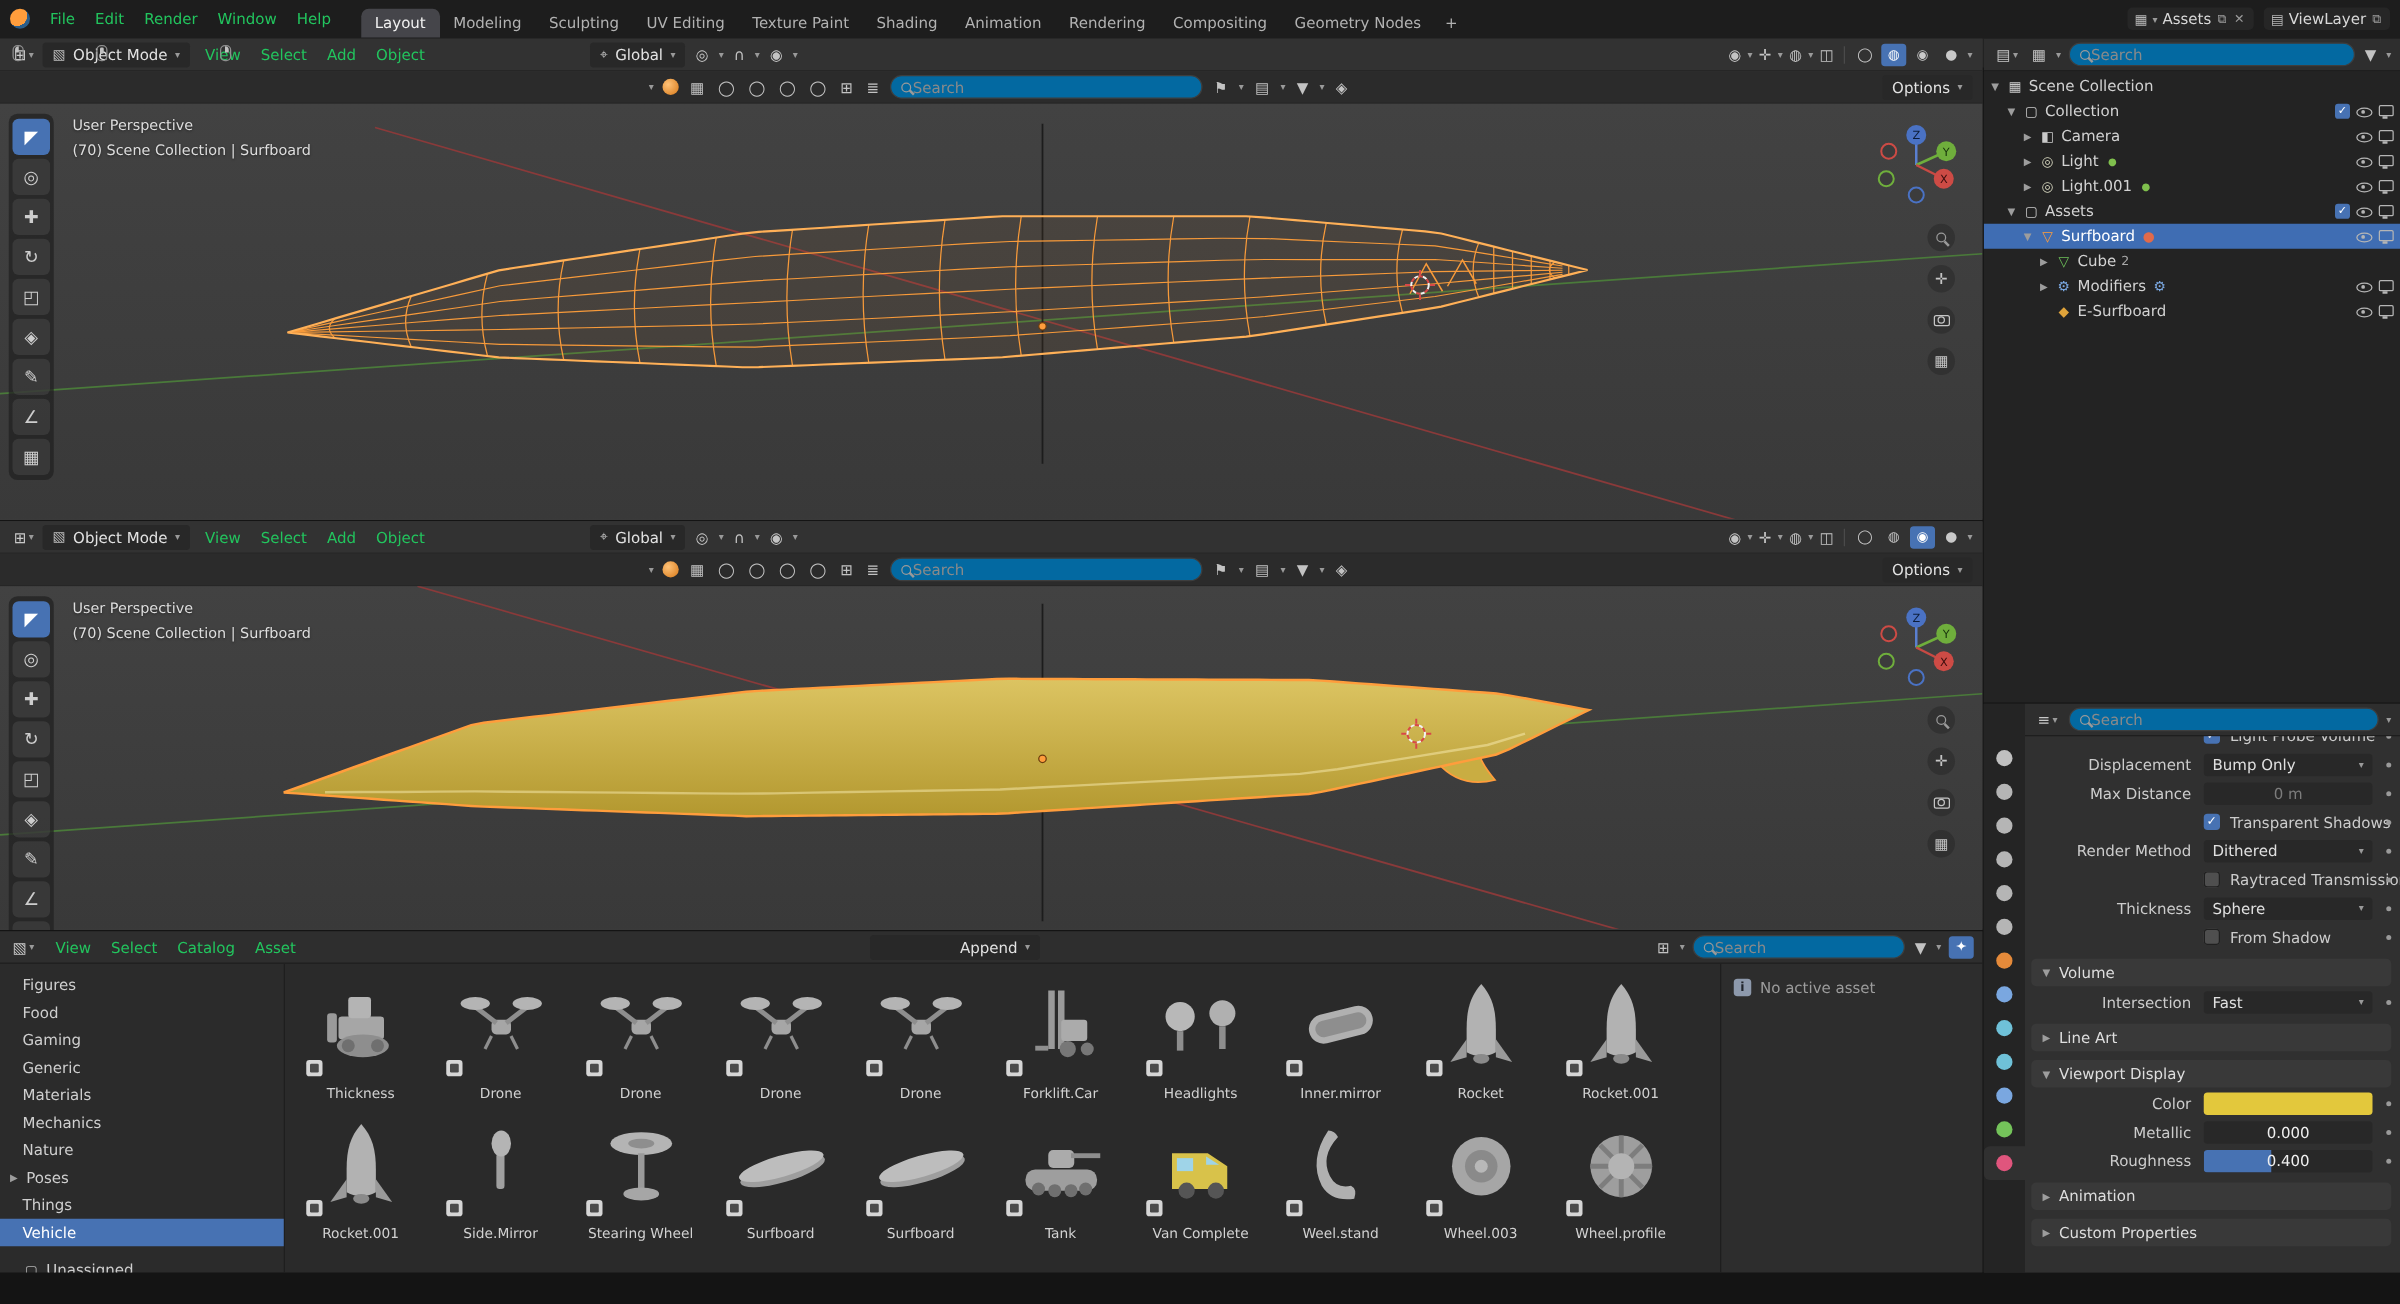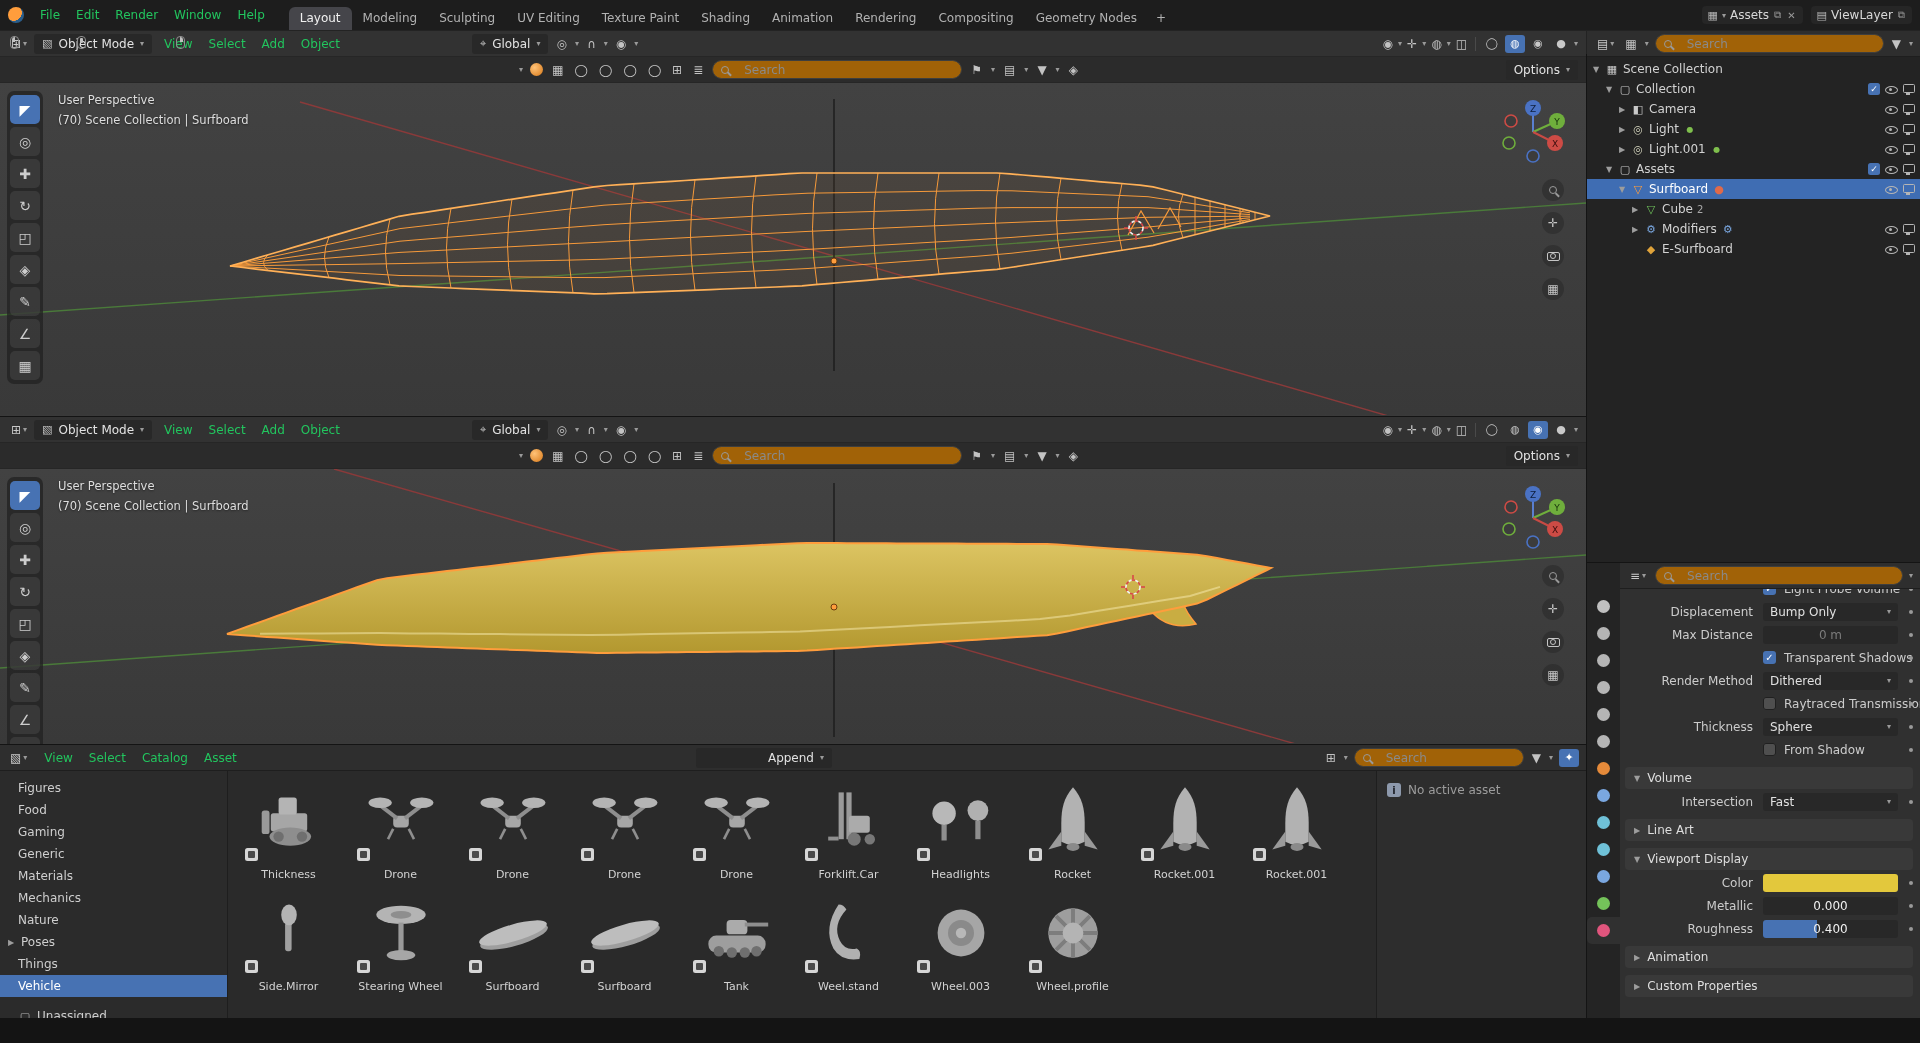--- a/index.html
+++ b/index.html
@@ -33,21 +33,21 @@
   .vp-menus{display:flex;height:100%;align-items:center;}
   .vp-center{display:flex;align-items:center;gap:6px;margin-left:120px;}
   .hicon{color:#c3c3c3;font-size:12px;padding:0 2px;display:inline-flex;align-items:center;}
   .vp-right{margin-left:auto;display:flex;align-items:center;gap:3px;}
   .shade-btn{width:20px;height:18px;display:flex;align-items:center;justify-content:center;border-radius:3px;color:#c9c9c9;font-size:11px;}
   .shade-btn.active{background:var(--accent);color:#fff;}
   .vsep{width:1px;height:14px;background:#4a4a4a;margin:0 3px;}
   .vp-toolrow{height:26px;background:#2b2b2b;display:flex;align-items:center;gap:7px;padding:0 8px 0 519px;border-bottom:1px solid #262626;}
   .ball{width:13px;height:13px;border-radius:50%;background:#8a8a8a;}
   .ball.orange{background:radial-gradient(circle at 35% 35%,#ffc277,#d77818);}
-  .searchbox{display:flex;align-items:center;gap:15px;background:#a16207;border:1px solid #3e3e3e;border-radius:10px;height:19px;padding:0 8px;width:250px;}
+  .searchbox{display:flex;align-items:center;gap:1px;background:#0369a1;border:1px solid #3e3e3e;border-radius:10px;height:19px;padding:0 8px;width:250px;}
   .searchbox.grow{flex:1;width:auto;}
   .searchbox input{background:none;border:none;outline:none;color:#dcdcdc;font:inherit;width:100%;}
   .searchbox input::placeholder{color:#8a8a8a;}
   .mag{width:8px;height:8px;border:1.5px solid #9a9a9a;border-radius:50%;position:relative;flex:none;}
   .mag::after{content:"";position:absolute;width:5px;height:1.5px;background:#9a9a9a;transform:rotate(45deg);right:-4px;bottom:-2px;}
   .options-dd{margin-left:auto;text-align:center;}
   .vp-canvas{position:relative;height:calc(100% - 53px);background:linear-gradient(#424242,#393939);}
   .vp-canvas svg.art{position:absolute;left:0;top:0;}
   .vp-overlay{position:absolute;left:58px;top:8px;font-size:11.5px;color:#dedede;line-height:1.7;pointer-events:none;text-shadow:0 1px 2px rgba(0,0,0,.45);}
   .vp-toolbar{position:absolute;left:7px;top:8px;display:flex;flex-direction:column;gap:3px;background:rgba(34,34,34,.75);border-radius:7px;padding:4px 3px;}
@@ -946,20 +946,29 @@
             <svg viewBox="0 0 60 60">
               <use href="#sym-headlights"></use>
             </svg>
             <span class="badge"></span>
           </div>
           <div class="alabel">Headlights</div>
         </div>
         <div class="asset-tile">
           <div class="thumb">
             <svg viewBox="0 0 60 60">
+              <use href="#sym-mirror"></use>
+            </svg>
+            <span class="badge"></span>
+          </div>
+          <div class="alabel">Inner.mirror</div>
+        </div>
+        <div class="asset-tile">
+          <div class="thumb">
+            <svg viewBox="0 0 60 60">
               <use href="#sym-rocket"></use>
             </svg>
             <span class="badge"></span>
           </div>
           <div class="alabel">Rocket</div>
         </div>
         <div class="asset-tile">
           <div class="thumb">
             <svg viewBox="0 0 60 60">
               <use href="#sym-rocket"></use>
@@ -1014,20 +1023,29 @@
           <div class="alabel">Surfboard</div>
         </div>
         <div class="asset-tile">
           <div class="thumb">
             <svg viewBox="0 0 60 60">
               <use href="#sym-tank"></use>
             </svg>
             <span class="badge"></span>
           </div>
           <div class="alabel">Tank</div>
+        </div>
+        <div class="asset-tile">
+          <div class="thumb">
+            <svg viewBox="0 0 60 60">
+              <use href="#sym-van"></use>
+            </svg>
+            <span class="badge"></span>
+          </div>
+          <div class="alabel">Van Complete</div>
         </div>
         <div class="asset-tile">
           <div class="thumb">
             <svg viewBox="0 0 60 60">
               <use href="#sym-seat"></use>
             </svg>
             <span class="badge"></span>
           </div>
           <div class="alabel">Weel.stand</div>
         </div>

